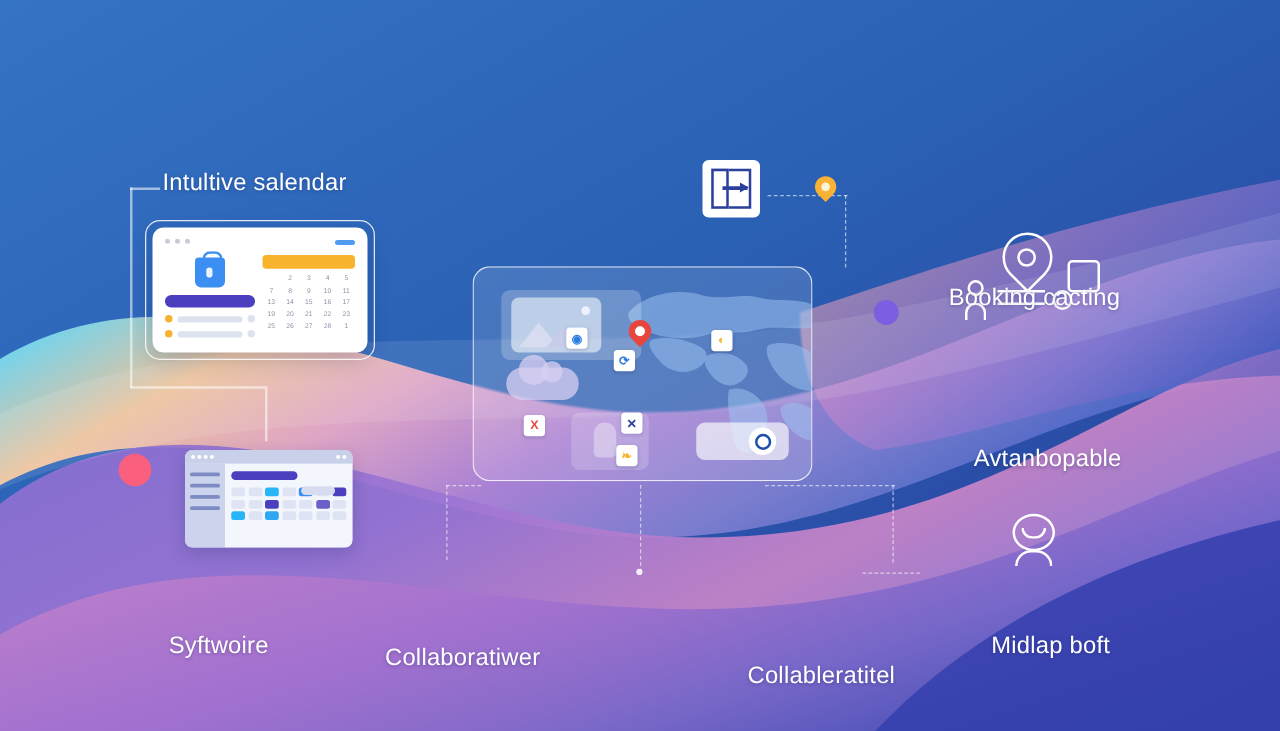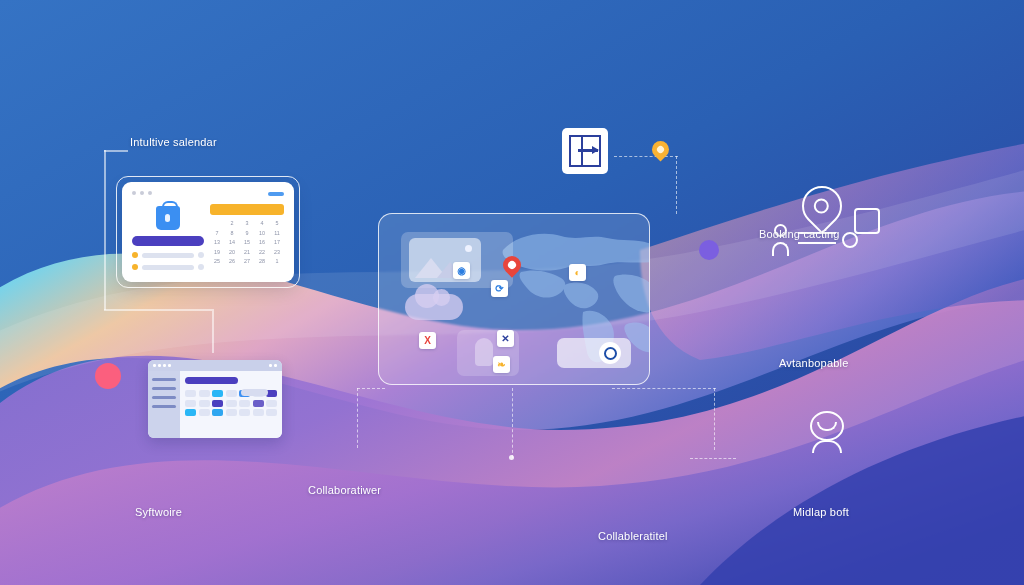--- a/index.html
+++ b/index.html
@@ -23,21 +23,21 @@
     text-align: center;
     font-size: 52px; font-weight: bold; color: #ffffff;
     letter-spacing: -0.5px;
     text-shadow: 0 2px 6px rgba(12,40,90,0.35);
   }
 
   
   .lbl {
     position: absolute;
     color: #ffffff;
-    font-size: 11px;
+    font-size: 19px;
     letter-spacing: 0.2px;
     white-space: nowrap;
     text-shadow: 0 1px 3px rgba(20,30,80,0.35);
   }
 
   
   .conn { position: absolute; background: rgba(255,255,255,0.55); }
   .conn.h { height: 1.5px; }
   .conn.v { width: 1.5px; }
   .dash-h {
@@ -518,17 +518,17 @@
   <div class="ficon avatar-ic" style="left:806px; top:293px;">
     <span class="head"></span>
     <span class="smile"></span>
     <span class="body"></span>
   </div>
 
   <div class="lbl" style="left:130px; top:136px;">Intultive salendar</div>
   <div class="lbl" style="left:759px; top:228px;">Booking cacting</div>
   <div class="lbl" style="left:779px; top:357px;">Avtanbopable</div>
   <div class="lbl" style="left:135px; top:506px;">Syftwoire</div>
-  <div class="lbl" style="left:308px; top:484px;text-align:right;">Collaboratiwer</div>
+  <div class="lbl" style="left:308px; top:516px;text-align:right;">Collaboratiwer</div>
   <div class="lbl" style="left:598px; top:530px;">Collableratitel</div>
   <div class="lbl" style="left:793px; top:506px;">Midlap boft</div>
 
 </div>
 
 </body></html>

